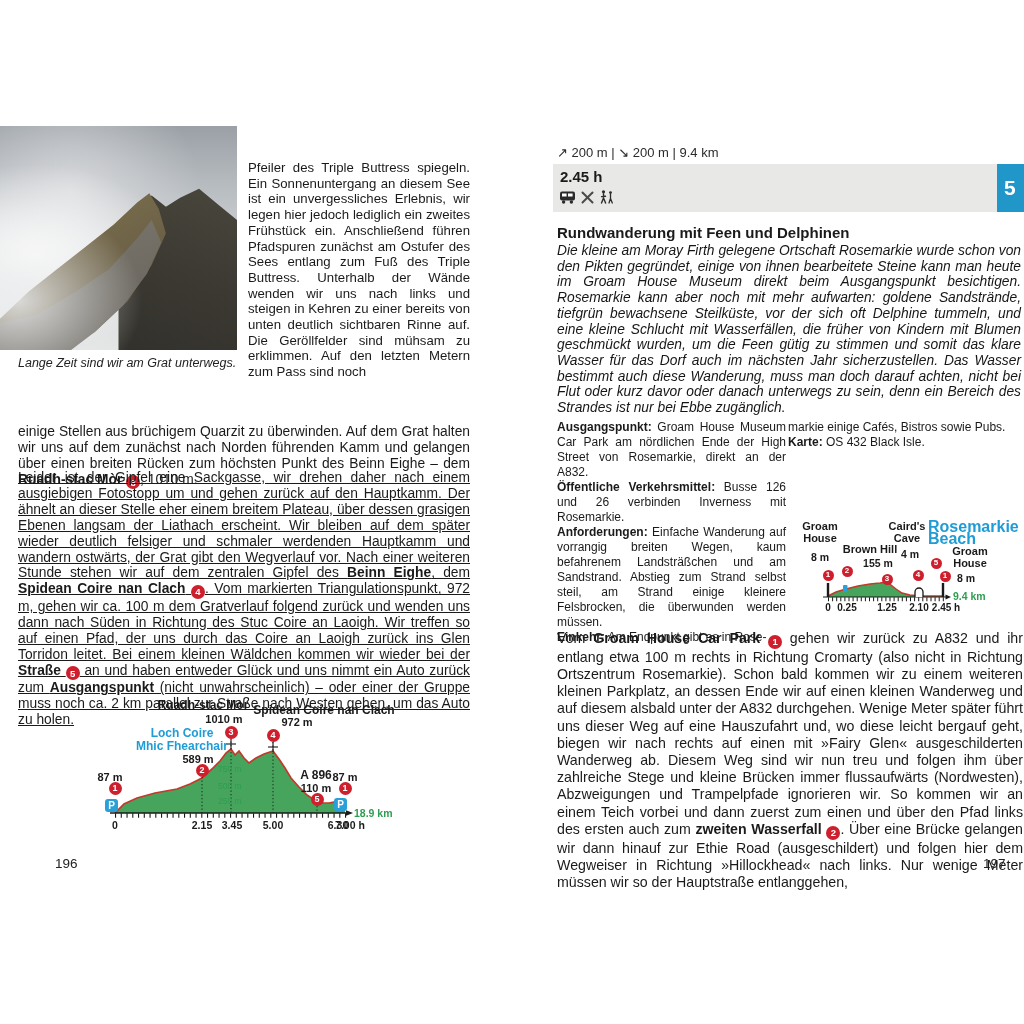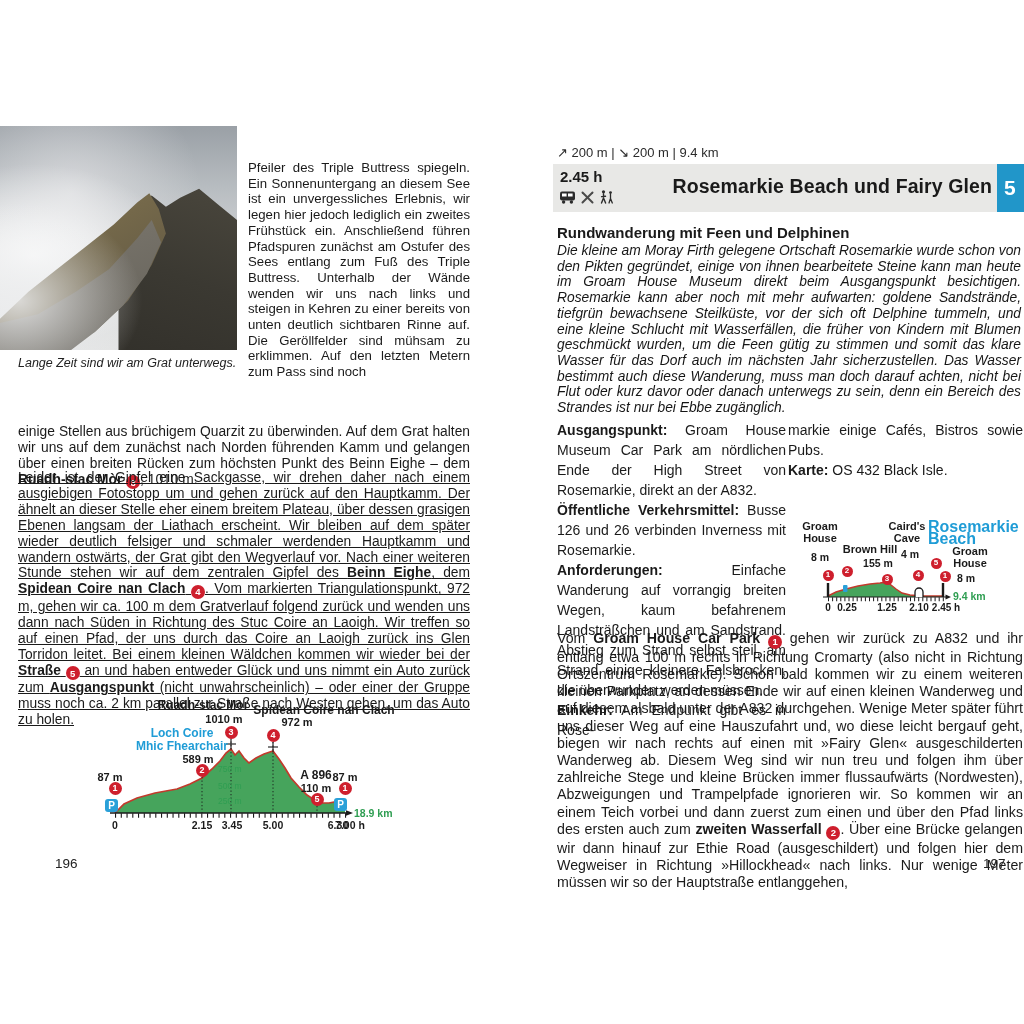--- a/index.html
+++ b/index.html
@@ -46,21 +46,21 @@
   
   .stats{left:557px;top:145px;font-size:13px;color:#2b2b2b;}
   .hbar{left:553px;top:164px;width:444px;height:48px;background:#e8e8e6;}
   .duration{position:absolute;left:7px;top:4px;font-size:15px;font-weight:bold;}
   .iconrow{position:absolute;left:6px;top:26px;display:flex;gap:5px;align-items:center;}
   .tourtitle{position:absolute;right:5px;top:11px;font-size:19.5px;font-weight:bold;letter-spacing:.1px;}
   .tab{left:997px;top:164px;width:27px;height:48px;background:#2196c9;color:#fff;display:flex;align-items:center;}
   .tab span{font-size:21px;font-weight:bold;padding-left:7px;}
   .subhead{left:557px;top:224px;font-size:15px;font-weight:bold;}
   .intro{left:557px;top:243px;width:464px;font-size:13.8px;line-height:15.7px;font-style:italic;text-align:justify;color:#161616;}
-  .info{font-size:14px;line-height:20px;text-align:justify;}
+  .info{font-size:12px;line-height:15px;text-align:justify;}
   .info p{margin:0;}
   .info1{left:557px;top:420px;width:229px;}
   .info2{left:788px;top:420px;width:235px;}
   .bodyR{left:557px;top:630px;width:466px;font-size:14.2px;line-height:17.2px;text-align:justify;}
 </style>
 </head>
 <body>
 
 <div class="abs photo">
   <div class="layer sky"></div>
@@ -140,21 +140,20 @@
       <line x1="1.5" y1="1.5" x2="11.5" y2="11.5" stroke="#4a4a4a" stroke-width="2" stroke-linecap="round"></line>
       <line x1="11.5" y1="1.5" x2="1.5" y2="11.5" stroke="#4a4a4a" stroke-width="2" stroke-linecap="round"></line>
     </svg>
     <svg width="16" height="14" viewBox="0 0 16 14">
       <circle cx="4.5" cy="1.8" r="1.6" fill="#2b2b2b"></circle>
       <path d="M4.5,3.6 L4.5,8 L2.5,13 M4.5,8 L6.6,13 M2.6,6.6 L6.5,6.2" stroke="#2b2b2b" stroke-width="1.4" fill="none" stroke-linecap="round"></path>
       <circle cx="11.5" cy="2.6" r="1.4" fill="#2b2b2b"></circle>
       <path d="M11.5,4 L11.5,8.4 L10,13 M11.5,8.4 L13.3,13" stroke="#2b2b2b" stroke-width="1.3" fill="none" stroke-linecap="round"></path>
     </svg>
   </span>
-  <span class="tourtitle">Rosemarkie Beach und Fairy Glen</span>
 </div>
 <div class="abs tab">
   <span>5</span>
 </div>
 
 <div class="abs subhead">Rundwanderung mit Feen und Delphinen</div>
 <div class="abs intro">Die kleine am Moray Firth gelegene Ortschaft Rosemarkie wurde schon von den Pikten gegründet, einige von ihnen bearbeitete Steine kann man heute im Groam House Museum direkt beim Ausgangspunkt besichtigen. Rosemarkie kann aber noch mit mehr aufwarten: goldene Sandstrände, tiefgrün bewachsene Steilküste, vor der sich oft Delphine tummeln, und eine kleine Schlucht mit Wasserfällen, die früher von Kindern mit Blumen geschmückt wurden, um die Feen gütig zu stimmen und somit das klare Wasser für das Dorf auch im nächsten Jahr sicherzustellen. Das Wasser bestimmt auch diese Wanderung, muss man doch darauf achten, nicht bei Flut oder kurz davor oder danach unterwegs zu sein, denn ein Bereich des Strandes ist nur bei Ebbe zugänglich.</div>
 
 <div class="abs info info1">
   <p><b>Ausgangspunkt:</b><span> Groam House Museum Car Park am nördlichen Ende der High Street von Rosemarkie, direkt an der A832.</span></p>

